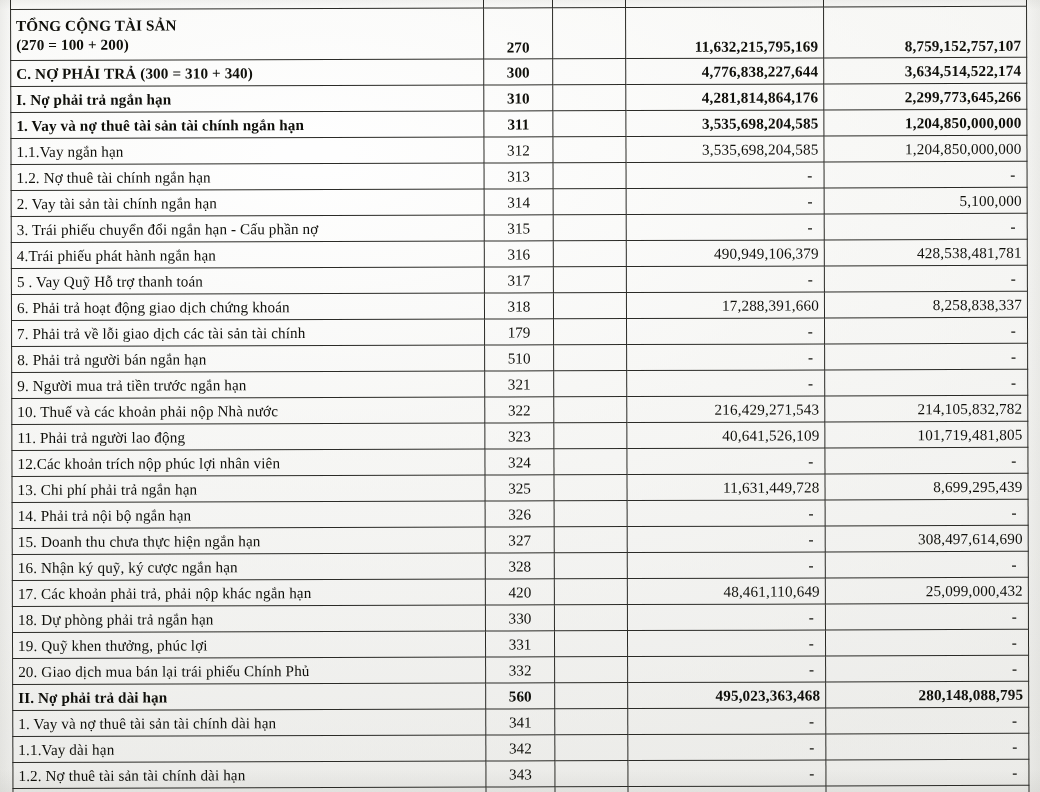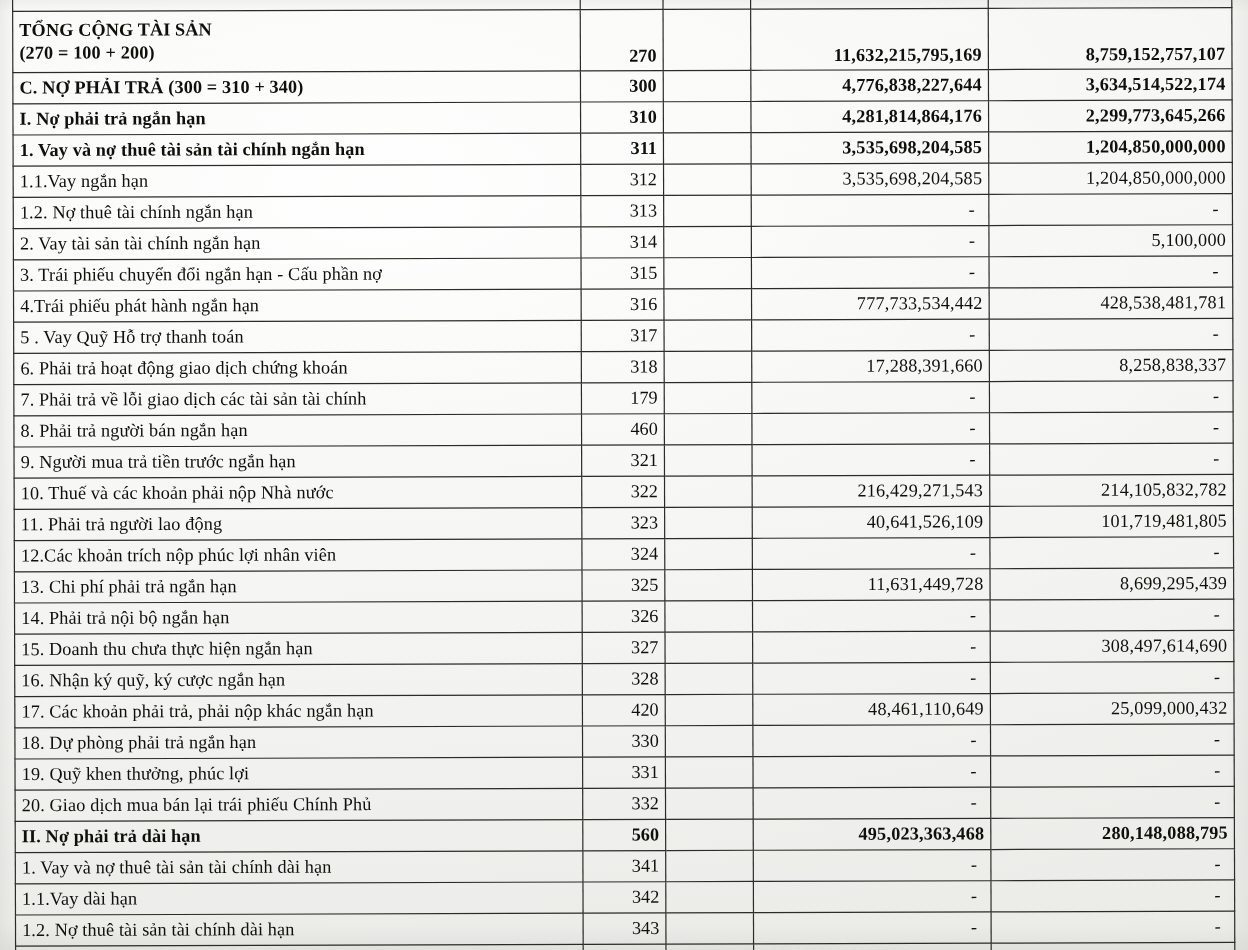--- a/index.html
+++ b/index.html
@@ -66,21 +66,21 @@
   }
 
   
   col.c-label { width: 473px; }
   col.c-code  { width: 69px;  }
   col.c-note  { width: 73px;  }
   col.c-cur   { width: 198px; }
   col.c-prev  { width: 203px; }
 
   td.label { text-align: left;  letter-spacing: 0.1px; }
-  td.code  { text-align: right;  padding-left: 6px; font-size: 15px; margin-top: 30px; }
+  td.code  { text-align: center;  padding-left: 6px; font-size: 15px; margin-top: 30px; }
   td.note  { text-align: center; }
   td.num   { text-align: right; padding-right: 7px; font-size: 15px; letter-spacing: 0.15px; }
   td.num.dash { padding-right: 11px; }
 
   tr.bold td.label,
   tr.bold td.code,
   tr.bold td.num { font-weight: bold; }
 
   
   tr.cropped td {
@@ -184,21 +184,21 @@
           <td class="label">3. Trái phiếu chuyển đổi ngắn hạn - Cấu phần nợ</td>
           <td class="code">315</td>
           <td class="note"></td>
           <td class="num dash">-</td>
           <td class="num dash">-</td>
         </tr>
         <tr>
           <td class="label">4.Trái phiếu phát hành ngắn hạn</td>
           <td class="code">316</td>
           <td class="note"></td>
-          <td class="num">777,733,534,442</td>
+          <td class="num">490,949,106,379</td>
           <td class="num">428,538,481,781</td>
         </tr>
         <tr>
           <td class="label">5 . Vay Quỹ Hỗ trợ thanh toán</td>
           <td class="code">317</td>
           <td class="note"></td>
           <td class="num dash">-</td>
           <td class="num dash">-</td>
         </tr>
         <tr>
@@ -210,21 +210,21 @@
         </tr>
         <tr>
           <td class="label">7. Phải trả về lỗi giao dịch các tài sản tài chính</td>
           <td class="code">179</td>
           <td class="note"></td>
           <td class="num dash">-</td>
           <td class="num dash">-</td>
         </tr>
         <tr>
           <td class="label">8.  Phải trả người bán ngắn hạn</td>
-          <td class="code">460</td>
+          <td class="code">510</td>
           <td class="note"></td>
           <td class="num dash">-</td>
           <td class="num dash">-</td>
         </tr>
         <tr>
           <td class="label">9. Người mua trả tiền trước ngắn hạn</td>
           <td class="code">321</td>
           <td class="note"></td>
           <td class="num dash">-</td>
           <td class="num dash">-</td>

